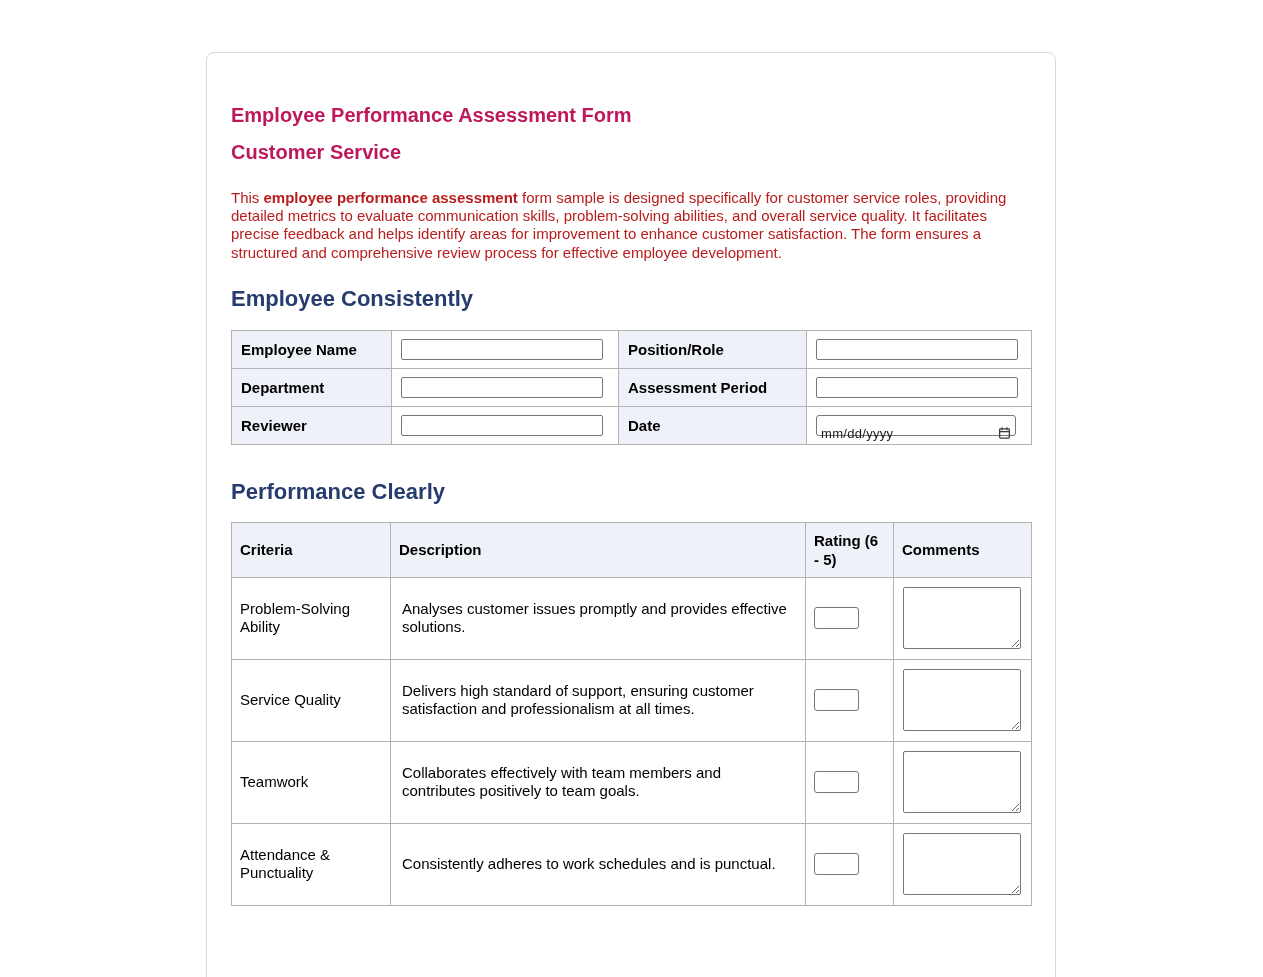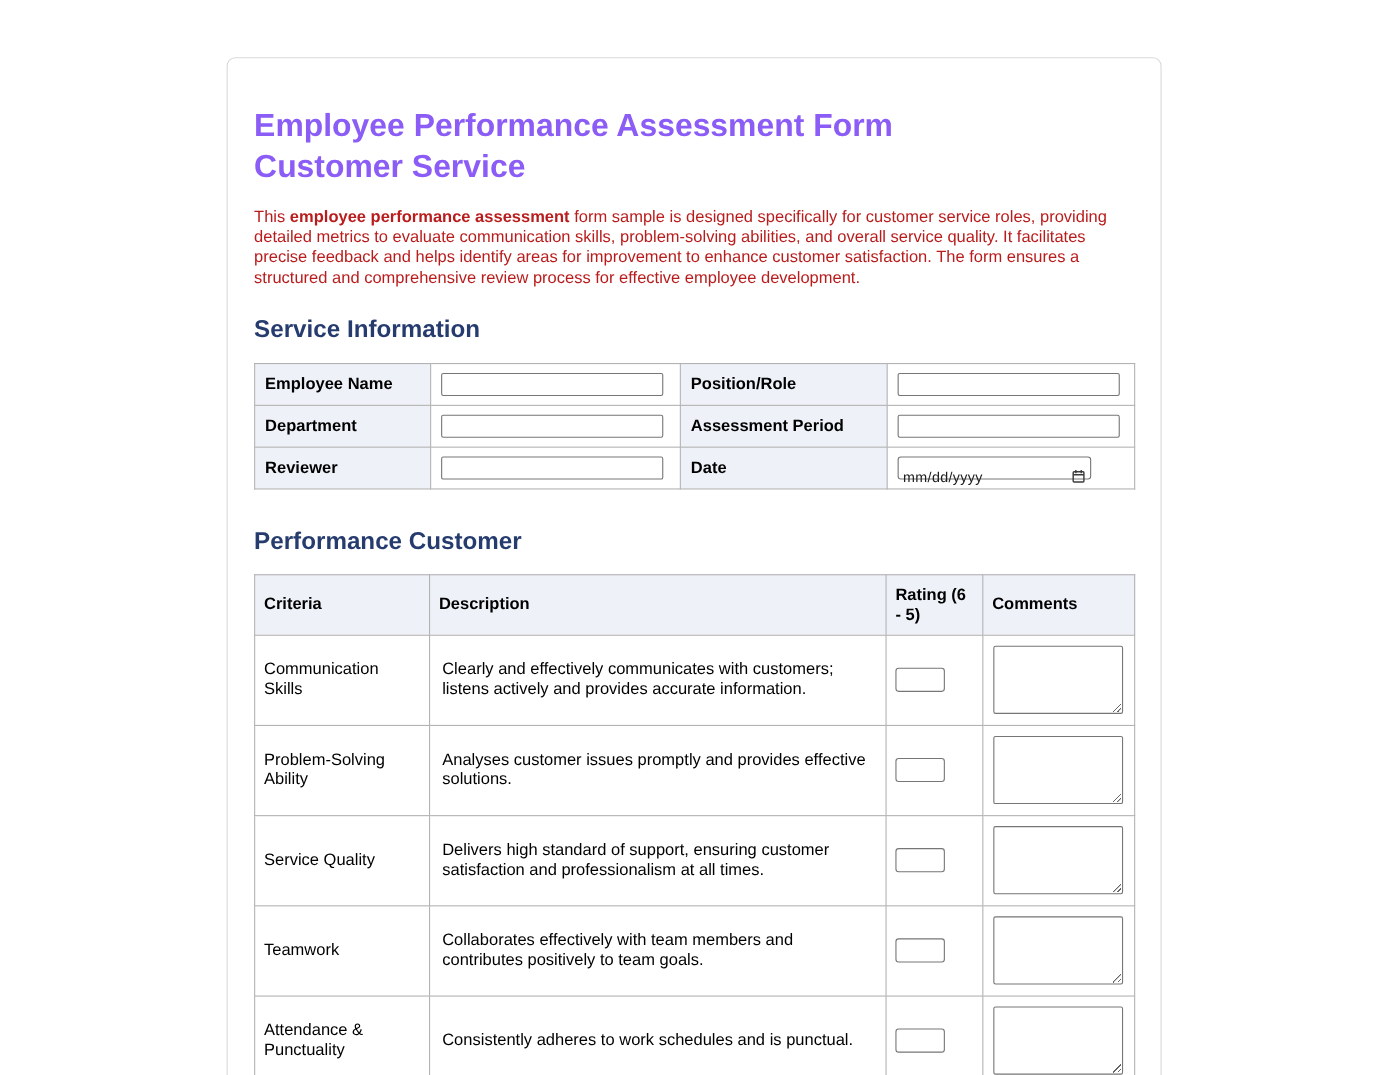--- a/index.html
+++ b/index.html
@@ -19,24 +19,24 @@
     width: 850px;
     height: 1120px;
     box-sizing: border-box;
     background: #ffffff;
     border: 1px solid #d9d9d9;
     border-radius: 8px;
     padding: 44px 24px 30px 24px;
   }
   h1.page-title {
     margin: 0;
-    font-size: 29px;
+    font-size: 20px;
     line-height: 37px;
     font-weight: bold;
-    color: #8b5cf6;
+    color: #be185d;
   }
   h1.page-title span { display: block; }
   p.intro {
     margin: 18px 0 0 0;
     width: 800px;
     font-size: 15px;
     line-height: 18.2px;
     color: #b91c1c;
   }
   h2.section-heading {
@@ -61,21 +61,21 @@
     height: 21px;
     box-sizing: border-box;
     border: 1px solid #767676;
     border-radius: 2px;
     font-family: "Liberation Sans", sans-serif;
     font-size: 13px;
     padding: 1px 3px;
     background: #fff;
   }
   .date-input {
-    width: 176px;
+    width: 200px;
     height: 21px;
     box-sizing: border-box;
     border: 1px solid #767676;
     border-radius: 3px;
     background: #fff;
     display: flex;
     align-items: center;
     justify-content: space-between;
     padding: 16px 4px 0 4px;
   }
@@ -133,21 +133,21 @@
 <div>
   <div class="card">
 
     <h1 class="page-title">
       <span>Employee Performance Assessment Form</span>
       <span>Customer Service</span>
     </h1>
 
     <p class="intro"><span>This </span><strong>employee performance assessment</strong><span> form sample is designed specifically for customer service roles, providing detailed metrics to evaluate communication skills, problem-solving abilities, and overall service quality. It facilitates precise feedback and helps identify areas for improvement to enhance customer satisfaction. The form ensures a structured and comprehensive review process for effective employee development.</span></p>
 
-    <h2 class="section-heading">Service Information</h2>
+    <h2 class="section-heading">Employee Consistently</h2>
 
     <table class="info-table">
       <colgroup>
         <col style="width:160px">
           <col style="width:227px">
           <col style="width:188px">
           <col style="width:225px">
       </colgroup>
       <tbody>
         <tr>
@@ -186,49 +186,39 @@
                   <line x1="16.5" y1="1.5" x2="16.5" y2="7"></line>
                   <line x1="3" y1="9.5" x2="21" y2="9.5"></line>
                 </svg>
               </span>
             </div>
           </td>
         </tr>
       </tbody>
     </table>
 
-    <h2 class="section-heading second">Performance Customer</h2>
+    <h2 class="section-heading second">Performance Clearly</h2>
 
     <table class="perf-table">
       <colgroup>
         <col style="width:159px">
           <col style="width:415px">
           <col style="width:88px">
           <col style="width:138px">
       </colgroup>
       <thead>
         <tr>
           <th>Criteria</th>
           <th>Description</th>
           <th>Rating (6 - 5)</th>
           <th>Comments</th>
         </tr>
       </thead>
       <tbody>
         <tr>
-          <td class="criteria-cell">Communication Skills</td>
-          <td class="desc-cell">Clearly and effectively communicates with customers; listens actively and provides accurate information.</td>
-          <td class="rating-cell">
-            <input type="text" class="rating-input" value="" style="">
-          </td>
-          <td class="comments-cell">
-            <textarea class="comments-textarea" style=""></textarea>
-          </td>
-        </tr>
-        <tr>
           <td class="criteria-cell">Problem-Solving Ability</td>
           <td class="desc-cell">Analyses customer issues promptly and provides effective solutions.</td>
           <td class="rating-cell">
             <input type="text" class="rating-input" value="" style="">
           </td>
           <td class="comments-cell">
             <textarea class="comments-textarea" style=""></textarea>
           </td>
         </tr>
         <tr>

